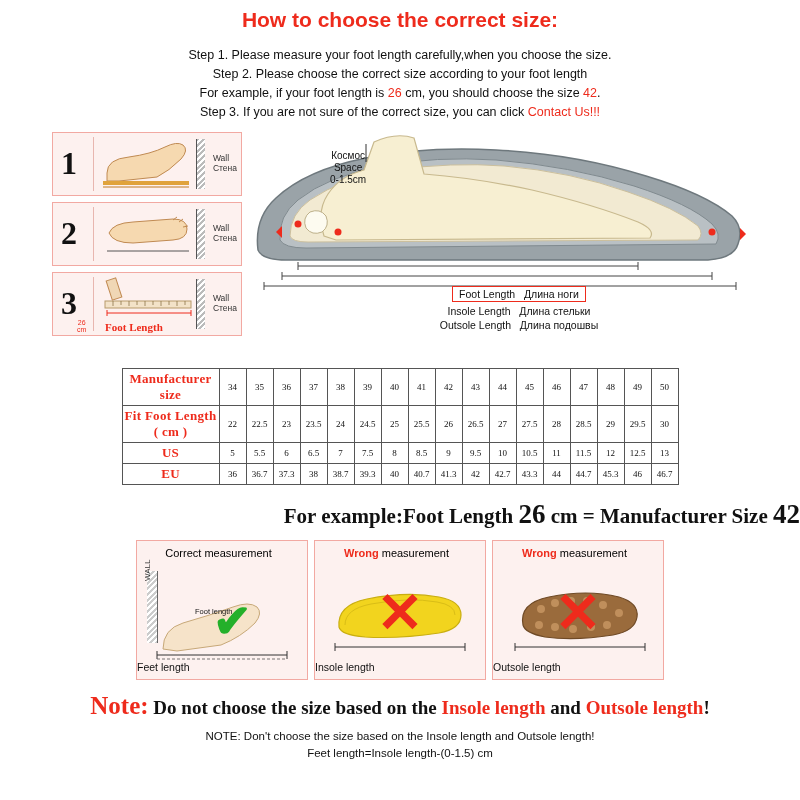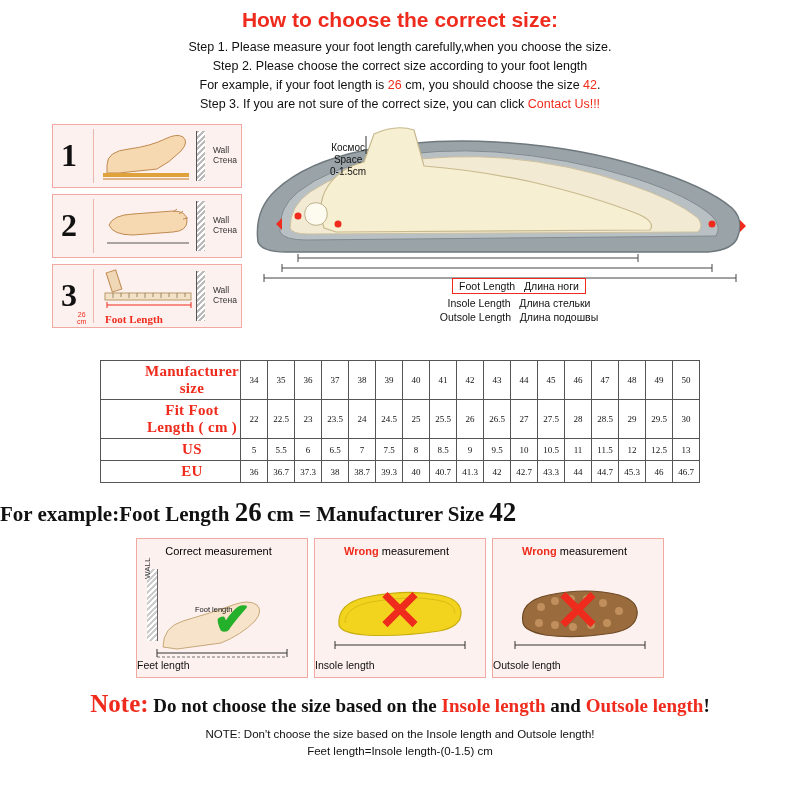--- a/index.html
+++ b/index.html
@@ -19,21 +19,21 @@
     color:#ee2b1c;
     font-size:21px;
     font-weight:bold;
     margin-top:8px;
   }
   .steps{
     text-align:center;
     font-size:12.5px;
     line-height:19px;
     color:#111;
-    margin-top:6px;
+    margin-top:14px;
   }
   .steps div{white-space:nowrap;}
   .red{color:#ee2b1c;}
 
   
   .diagram{
     position:relative;
     width:700px;height:230px;
     margin:10px auto 0 auto;
   }
@@ -104,28 +104,27 @@
     text-align:center;
     padding:2px 0;
     width:26px;
     color:#111;
     font-weight:normal;
   }
   table.sizes td.hdr,table.sizes th.hdr{
     width:96px;
     color:#ee2b1c;
     font-weight:bold;
-    font-size:15px;
+    font-size:13px;
     letter-spacing:.3px;
-    padding-left:43px;
   }
 
   
   .example{
-    text-align:left;
+    text-align:right;
     margin-top:14px;
     font-family:"Liberation Serif", serif;
     font-size:21px;
     font-weight:bold;
     color:#111;
   }
   .example .bigdark{font-size:27px;color:#111;}
 
   
   .boxes{

